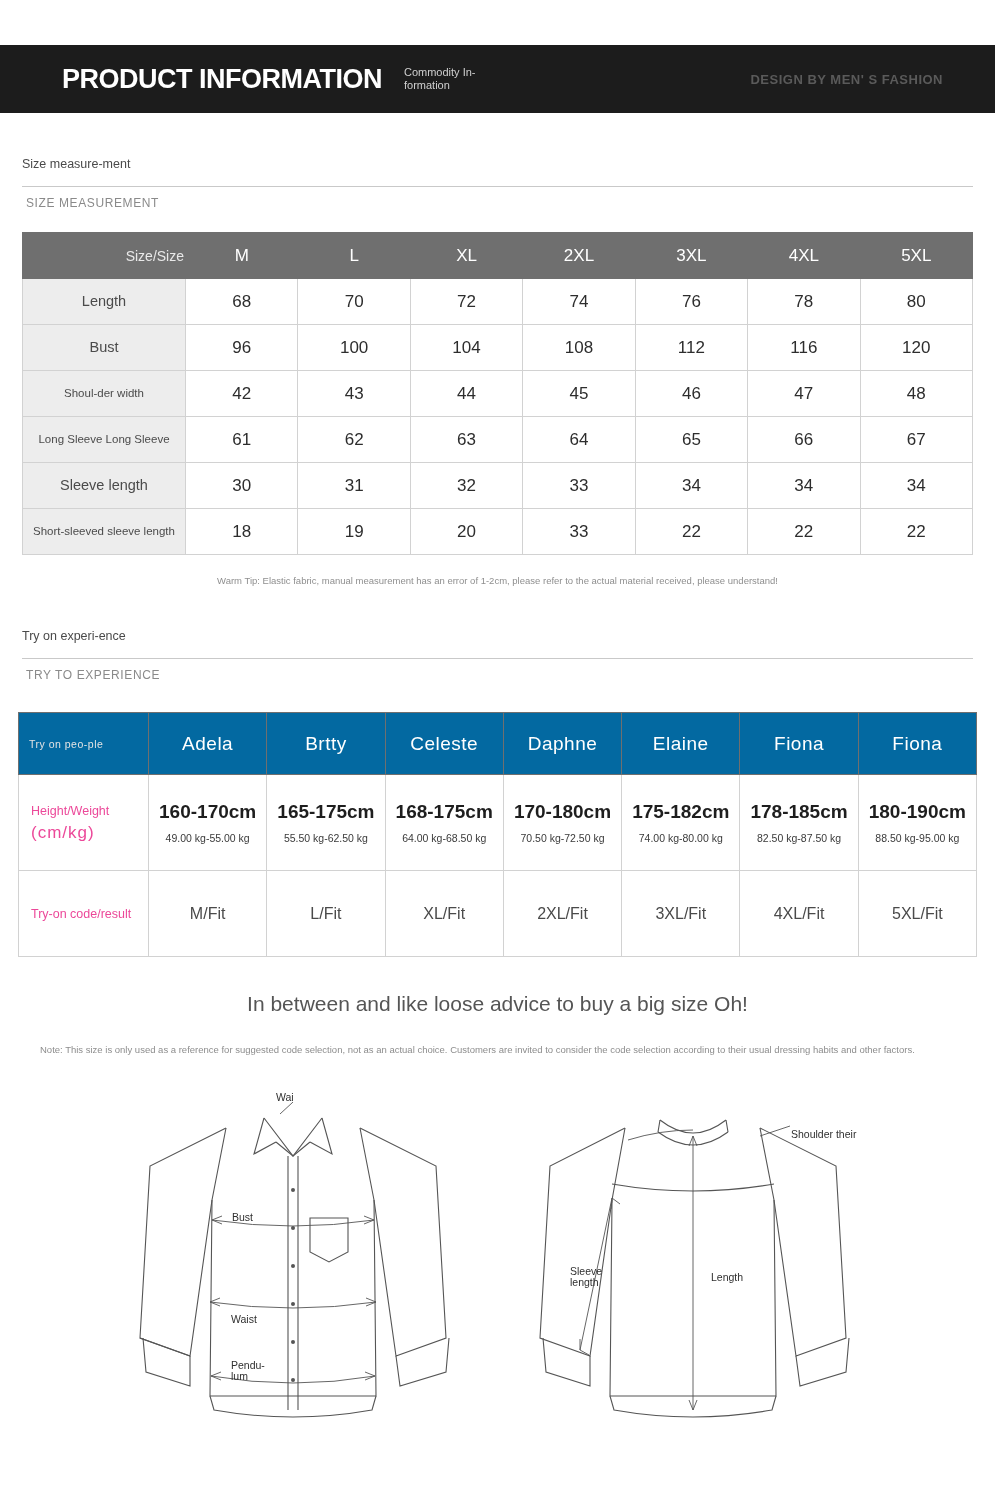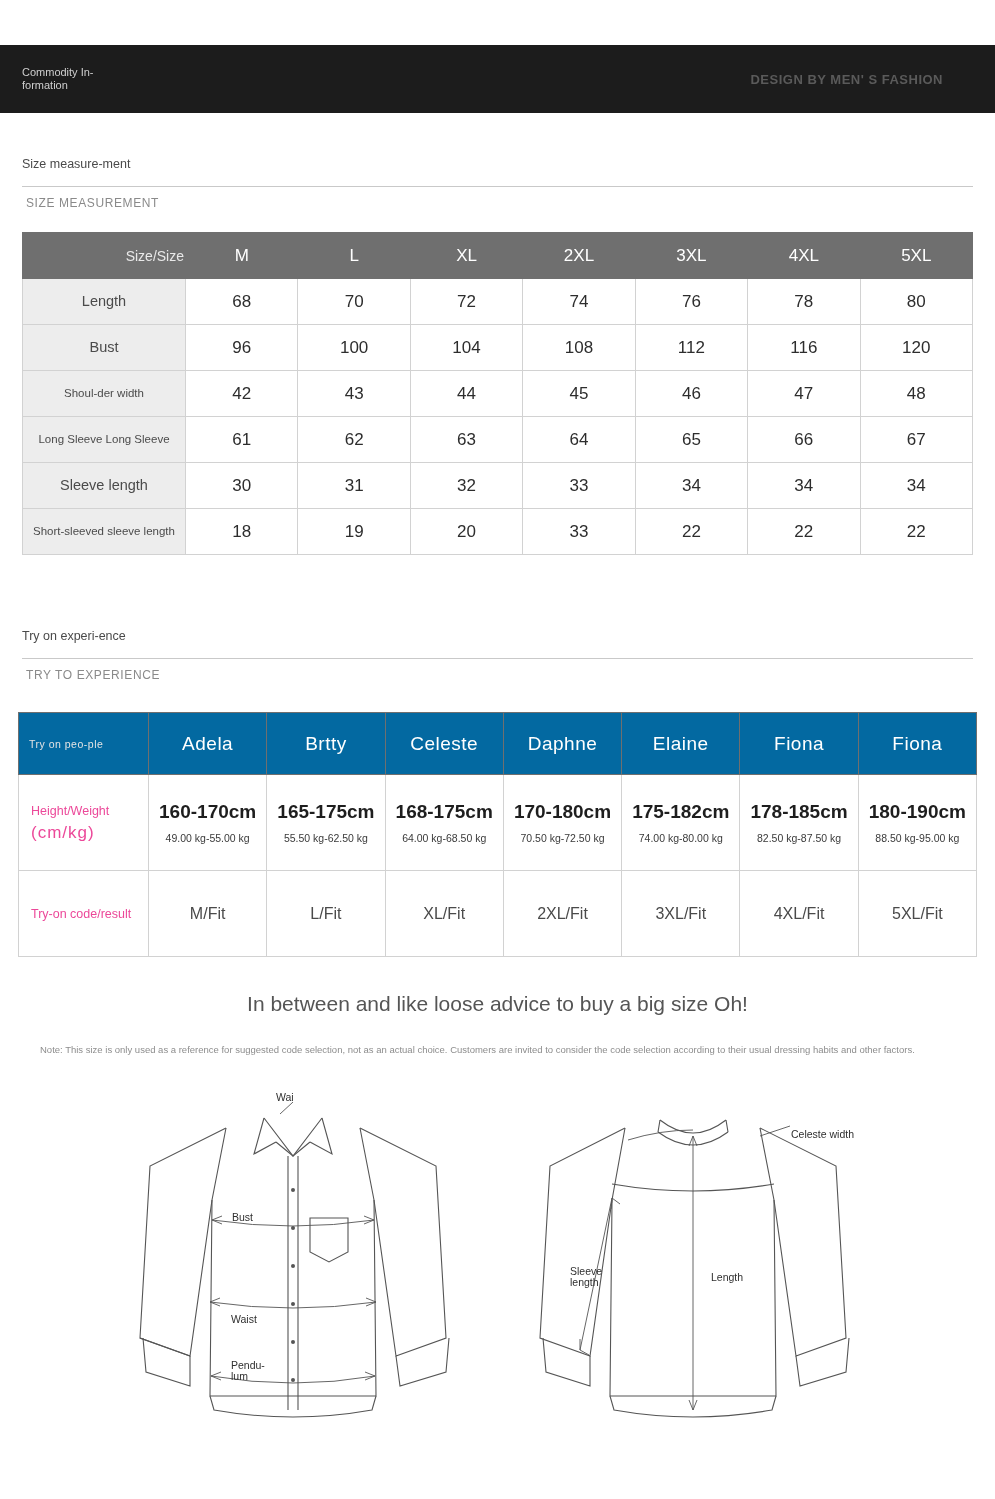--- a/index.html
+++ b/index.html
@@ -217,20 +217,21 @@
     color: #2f2f2f;
     line-height: 11px;
   }
 </style>
 </head>
 <body>
 
 <div class="page">
 
   <div class="header">
+    <div class="header-title">PRODUCT INFORMATION</div>
     <div class="header-sub">Commodity In-formation</div>
     <div class="header-right">DESIGN BY MEN' S FASHION</div>
   </div>
 
   <div class="section-label" style="top:158px;">Size measure-ment</div>
   <div class="section-rule" style="top:186px; left:22px; width:951px;"></div>
   <div class="section-caption" style="top:196px;">SIZE MEASUREMENT</div>
 
   <table class="size-table">
     <thead>
@@ -302,20 +303,21 @@
         <td class="val">19</td>
         <td class="val">20</td>
         <td class="val">33</td>
         <td class="val">22</td>
         <td class="val">22</td>
         <td class="val">22</td>
       </tr>
     </tbody>
   </table>
 
+  <div class="warm-tip">Warm Tip: Elastic fabric, manual measurement has an error of 1-2cm, please refer to the actual material received, please understand!</div>
 
   <div class="section-label" style="top:630px;">Try on experi-ence</div>
   <div class="section-rule" style="top:658px; left:22px; width:951px;"></div>
   <div class="section-caption" style="top:668px;">TRY TO EXPERIENCE</div>
 
   <table class="try-table">
     <thead>
       <tr>
         <th class="first" style="width:130px;">Try on peo-ple</th>
         <th>Adela</th>
@@ -449,18 +451,18 @@
         <path d="M612,118 L580,270"></path>
         <path d="M612,118 l-1,11 M612,118 l8,6"></path>
         <path d="M580,270 l0,-11 M580,270 l9,5"></path>
       </g>
     </svg>
 
     <div class="dlabel" style="left:276px; top:12px;">Wai</div>
     <div class="dlabel" style="left:232px; top:132px;">Bust</div>
     <div class="dlabel" style="left:231px; top:214px;margin-top:20px;">Waist</div>
     <div class="dlabel" style="left:231px; top:280px; width:40px;">Pendu-lum</div>
-    <div class="dlabel" style="left:791px; top:49px;">Celeste width</div>
+    <div class="dlabel" style="left:791px; top:49px;">Shoulder their</div>
     <div class="dlabel" style="left:570px; top:186px; width:42px;">Sleeve length</div>
     <div class="dlabel" style="left:711px; top:192px;">Length</div>
   </div>
 
 </div>
 
 </body></html>

